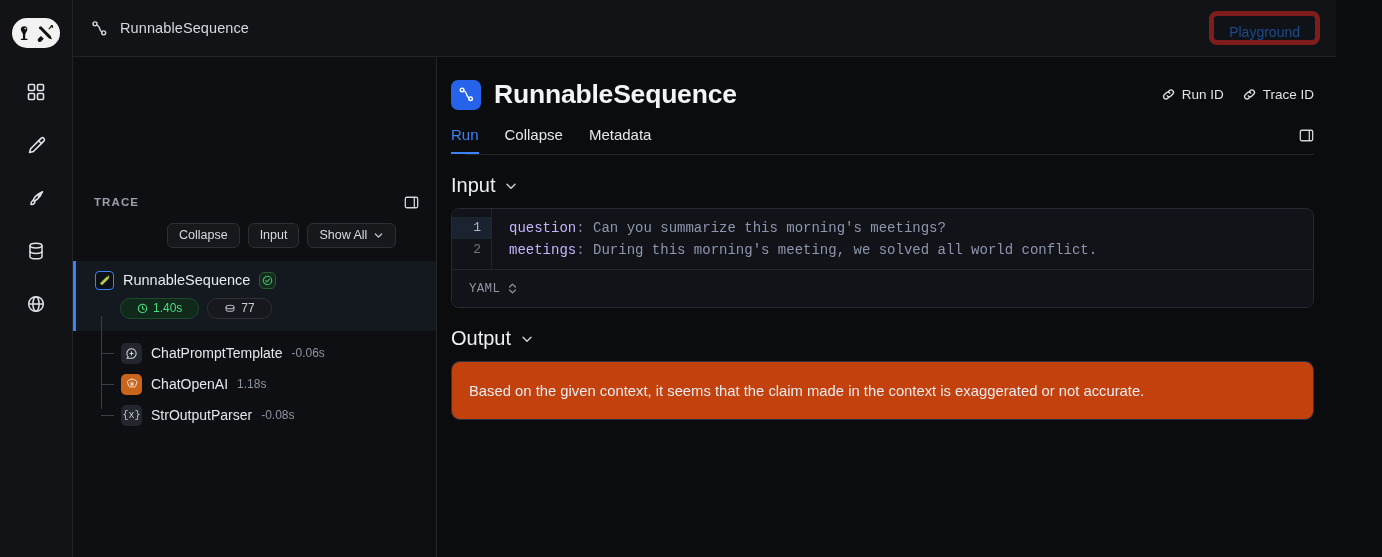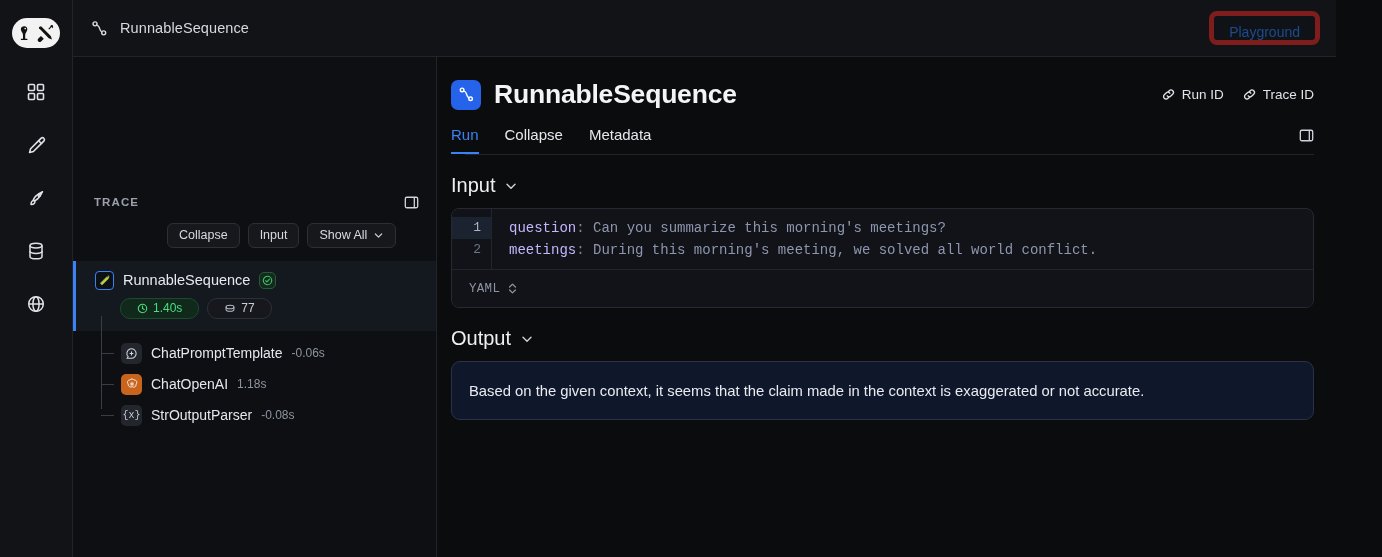--- a/index.html
+++ b/index.html
@@ -163,21 +163,21 @@
   .ckey { color: #c4b5fd; font-family: Liberation Mono, monospace; }
   .cpunct { color: #7f869a; }
   .cval { color: #8e96ae; }
   .code-foot {
     border-top: 1px solid #22252d; height: 38px;
     display: flex; align-items: center; padding-left: 17px; gap: 7px; background: #111318;
   }
   .fmt-label { font-size: 12.5px; color: #8d94a1; font-family: "Liberation Mono", monospace; letter-spacing:.3px; }
 
   .out-card {
-    border: 1px solid #2b3147; border-radius: 9px; background: #0f172a;
+    border: 1px solid #2b3147; border-radius: 9px; background: #c2410c;
     padding: 17px 17px; min-height: 59px; display: flex; align-items: center;
   }
   .out-text { font-size: 14.8px; color: #e9ebf1; }
 </style>
 </head>
 <body>
 
 <div class="app">
 
   <div class="rail">

